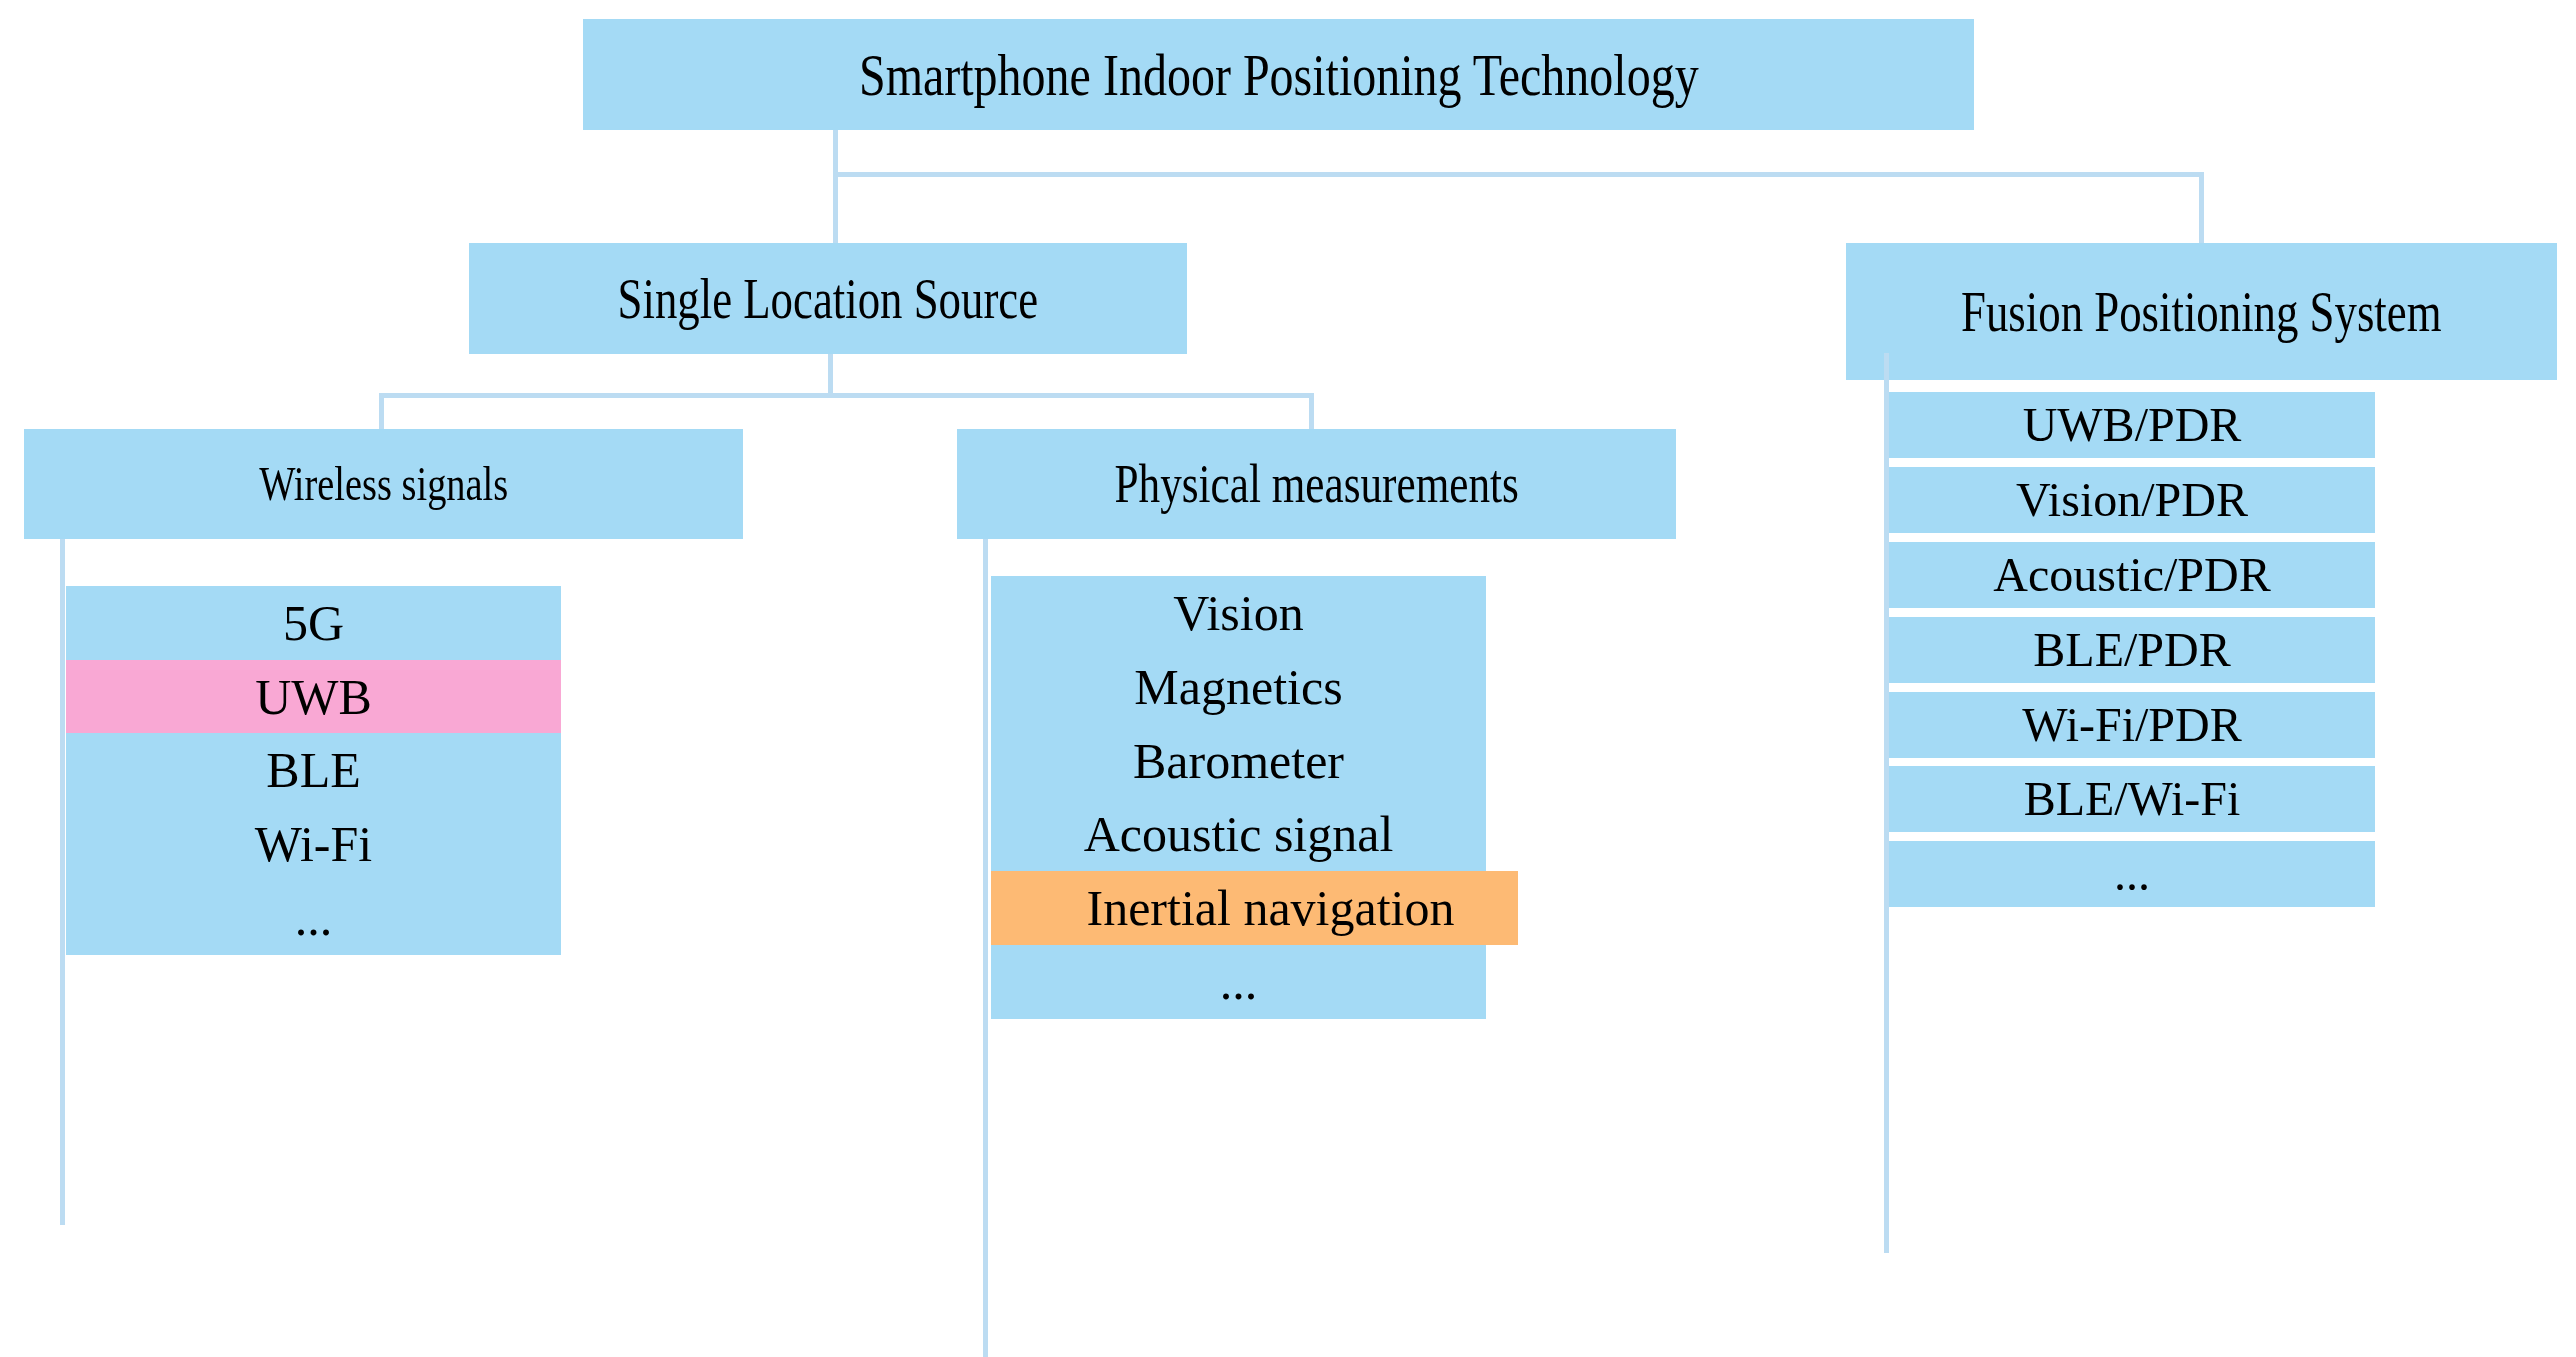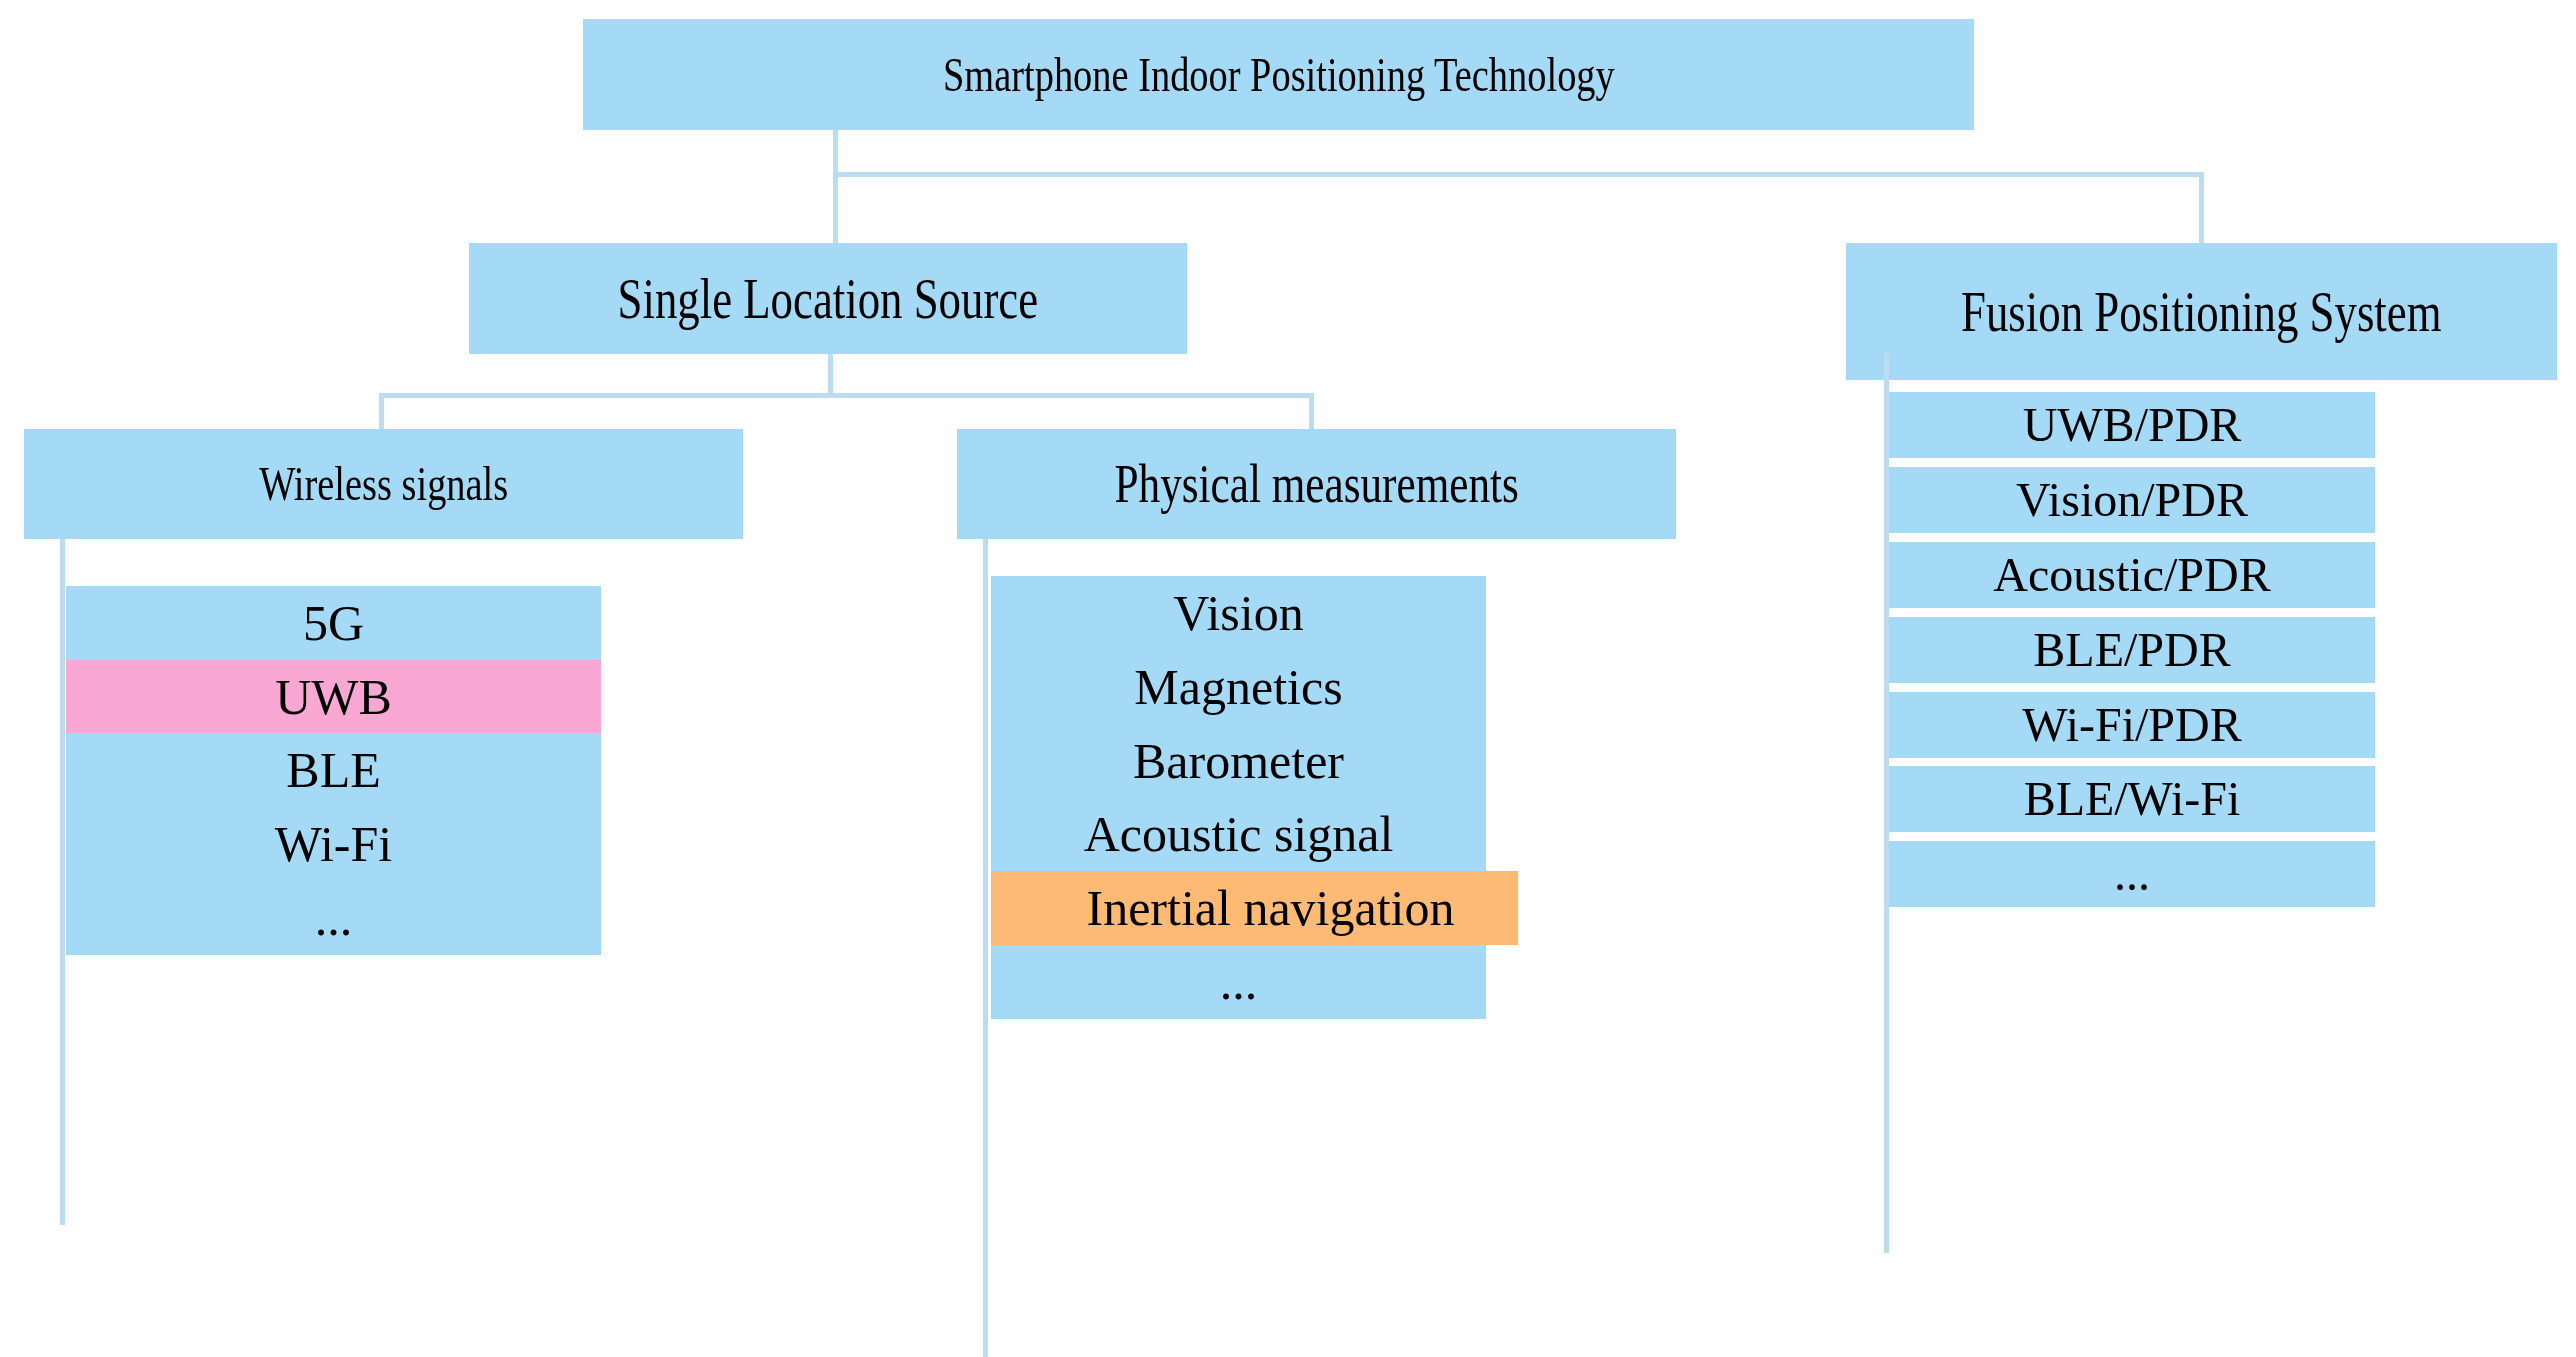--- a/index.html
+++ b/index.html
@@ -32,33 +32,33 @@
     display:inline-block;
     transform:scaleX(0.80);
     transform-origin:center center;
   }
 
   
   .vline{position:absolute;background:#bcdcf2;width:4.9px;}
   .hline{position:absolute;background:#bcdcf2;height:4.9px;}
 
   
-  #root{left:583px;top:19.4px;width:1391px;height:111px;font-size:48px;}
+  #root{left:583px;top:19.4px;width:1391px;height:111px;font-size:60px;}
 
   
   #single{left:469px;top:243px;width:718px;height:111px;font-size:56px;}
   #fusion{left:1846px;top:243px;width:711px;height:137px;font-size:56px;}
 
   
   #wireless{left:24px;top:429px;width:719px;height:110px;font-size:48px;}
   #physical{left:957px;top:429px;width:719px;height:110px;font-size:54px;}
 
   
   .leaf{font-size:50px;}
-  .leaf-left{left:66px;width:535px;height:74px;}
+  .leaf-left{left:66px;width:495px;height:74px;}
   .leaf-mid{left:991px;width:495px;height:74px;}
   .leaf-right{left:1889px;width:486px;height:66px;font-size:48px;}
 </style>
 </head>
 <body style="background: rgb(255, 255, 255);">
 
 <div id="canvas">
 
   <div class="node cond" id="root" style="background: rgb(164, 218, 245);">
     <span>Smartphone Indoor Positioning Technology</span>

